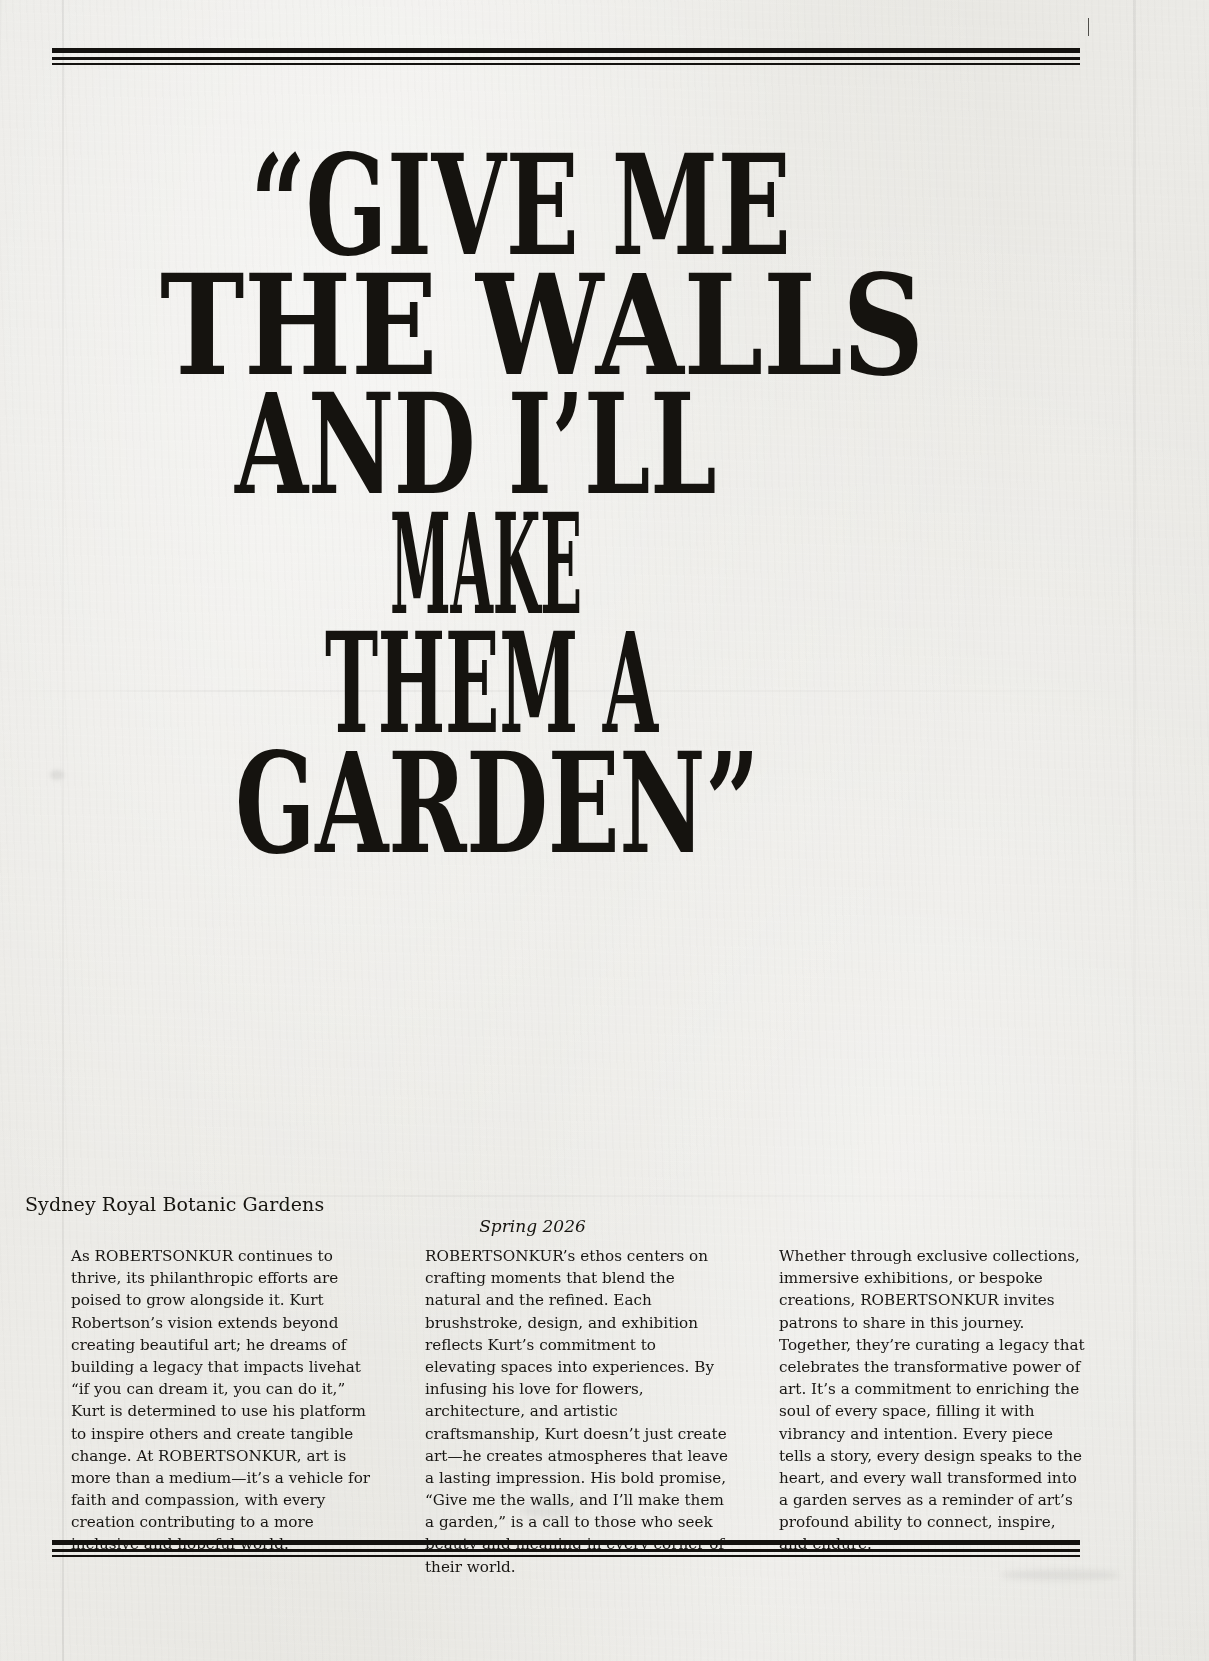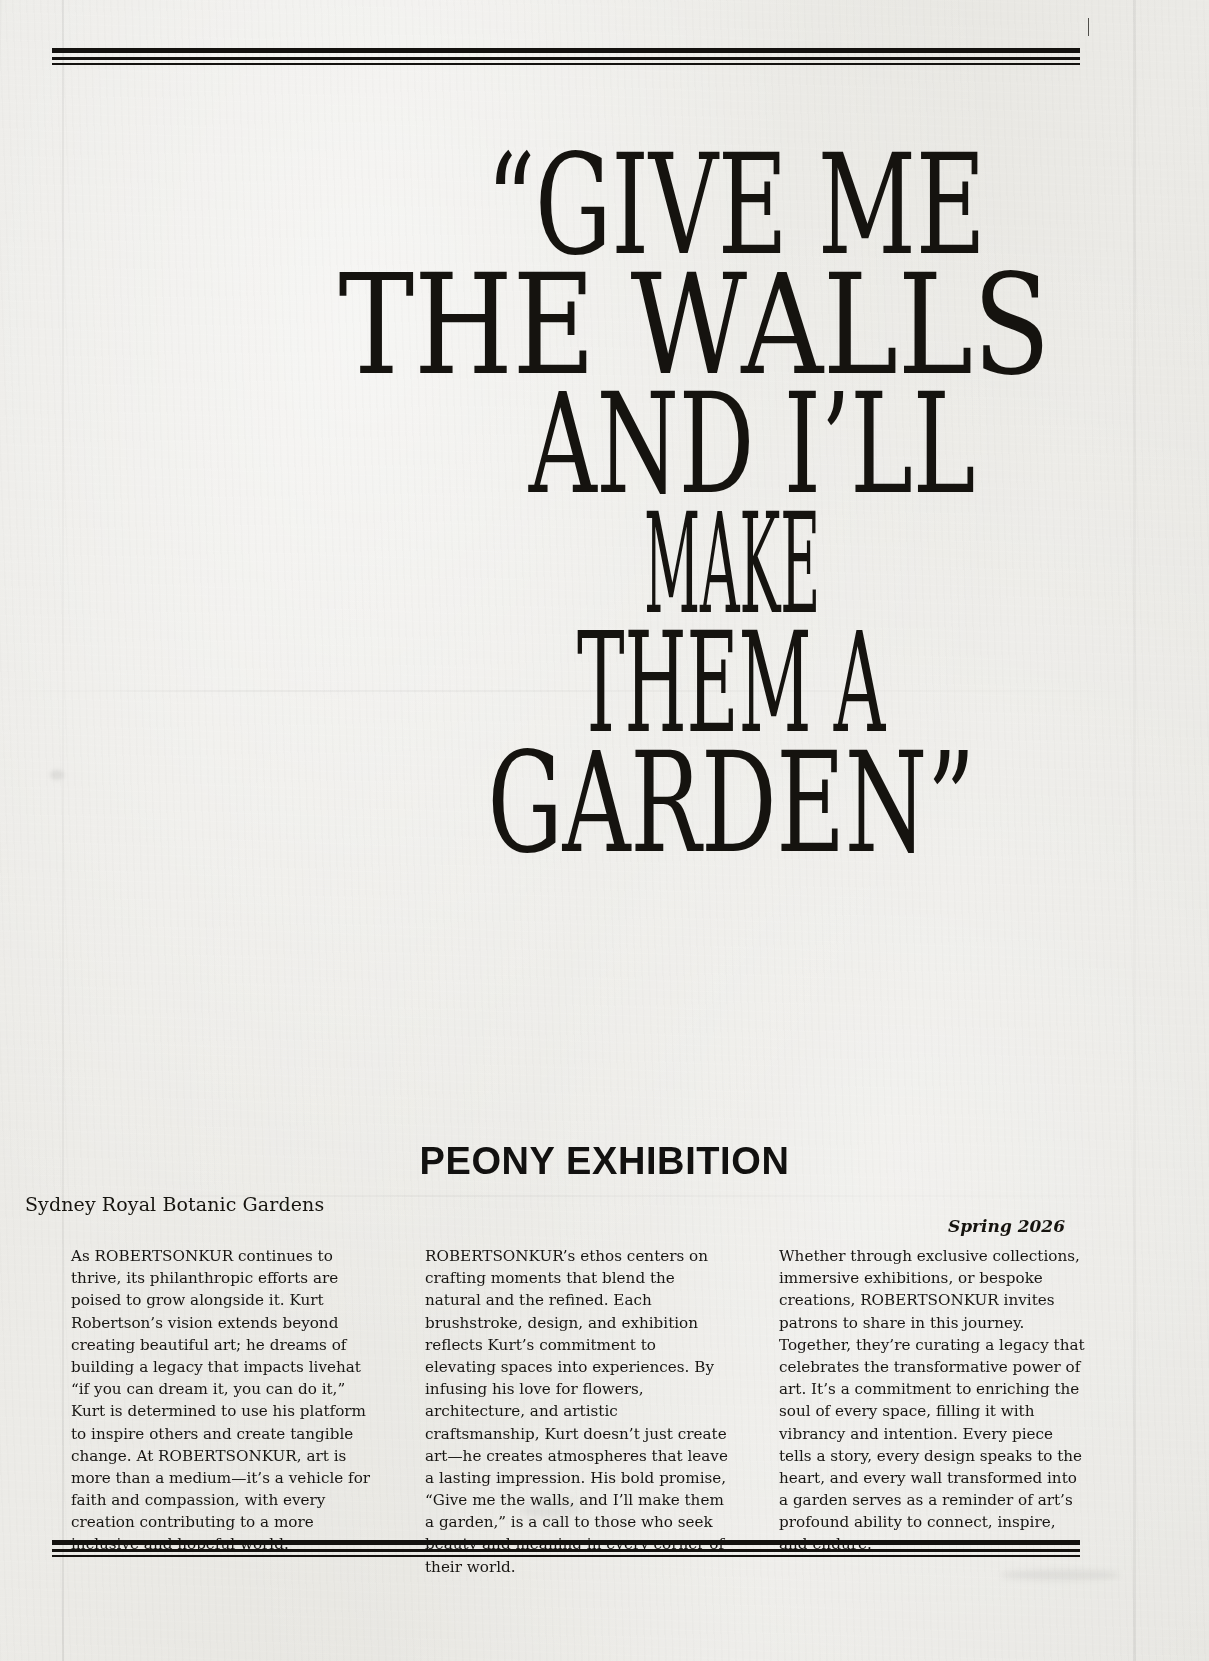--- a/index.html
+++ b/index.html
@@ -72,24 +72,24 @@
     background: #1b1916;
     opacity: 0.75;
   }
 
   
   .headline {
     position: absolute;
     left: 60px;
     top: 146px;
     width: 1090px;
-    text-align: right;
+    text-align: left;
     color: #15130f;
     font-family: "DejaVu Serif", "Liberation Serif", serif;
-    font-weight: 400;
+    font-weight: 700;
     letter-spacing: -0.5px;
   }
   .hl-line {
     display: block;
     white-space: nowrap;
     line-height: 0.86;
     transform-origin: center center;
   }
   .hl-1 { font-size: 139px; margin-left: 26px; }
   .hl-2 { font-size: 139px; }
@@ -131,26 +131,25 @@
     font-size: 19px;
     color: #16140f;
     letter-spacing: 0.1px;
     margin-left: 25px;
   }
   .exhibition-season {
     position: absolute;
     left: 0;
     top: 1216px;
     width: 1065px;
-    text-align: right;
+    text-align: center;
     font-family: "DejaVu Serif", "Liberation Serif", serif;
     font-style: italic;
     font-size: 17px;
     color: #16140f;
-    font-weight: bold;
   }
 
   
   .columns {
     position: absolute;
     left: 71px;
     top: 1245px;
     width: 1014px;
     display: flex;
     gap: 48px;
@@ -198,21 +197,20 @@
   <div class="headline">
     <span class="hl-line hl-1" style="display: block; transform: scaleX(0.6908);">“GIVE ME</span>
     <span class="hl-line hl-2" style="display: block; transform: scaleX(0.8165);">THE WALLS</span>
     <span class="hl-line hl-3" style="display: block; transform: scaleX(0.6789);">AND I’LL</span>
     <span class="hl-line hl-4" style="display: block; transform: scaleX(0.3945);">MAKE</span>
     <span class="hl-line hl-5" style="display: block; transform: scaleX(0.5138);">THEM A</span>
     <span class="hl-line hl-6" style="display: block; transform: scaleX(0.6789);">GARDEN”</span>
   </div>
 
 
-  <div class="exhibition-title">PEONY EXHIBITION</div>
   <div class="exhibition-venue">Sydney Royal Botanic Gardens</div>
   <div class="exhibition-season">Spring 2026</div>
 
   <div class="columns">
     <div class="col">As ROBERTSONKUR continues to thrive, its philanthropic efforts are poised to grow alongside it. Kurt Robertson’s vision extends beyond creating beautiful art; he dreams of building a legacy that impacts livehat “if you can dream it, you can do it,” Kurt is determined to use his platform to inspire others and create tangible change. At ROBERTSONKUR, art is more than a medium—it’s a vehicle for faith and compassion, with every creation contributing to a more inclusive and hopeful world.</div>
     <div class="col">ROBERTSONKUR’s ethos centers on crafting moments that blend the natural and the refined. Each brushstroke, design, and exhibition reflects Kurt’s commitment to elevating spaces into experiences. By infusing his love for flowers, architecture, and artistic craftsmanship, Kurt doesn’t just create art—he creates atmospheres that leave a lasting impression. His bold promise, “Give me the walls, and I’ll make them a garden,” is a call to those who seek beauty and meaning in every corner of their world.</div>
     <div class="col">Whether through exclusive collections, immersive exhibitions, or bespoke creations, ROBERTSONKUR invites patrons to share in this journey. Together, they’re curating a legacy that celebrates the transformative power of art. It’s a commitment to enriching the soul of every space, filling it with vibrancy and intention. Every piece tells a story, every design speaks to the heart, and every wall transformed into a garden serves as a reminder of art’s profound ability to connect, inspire, and endure.</div>
   </div>
 
   <div class="rule-band rule-bottom">

